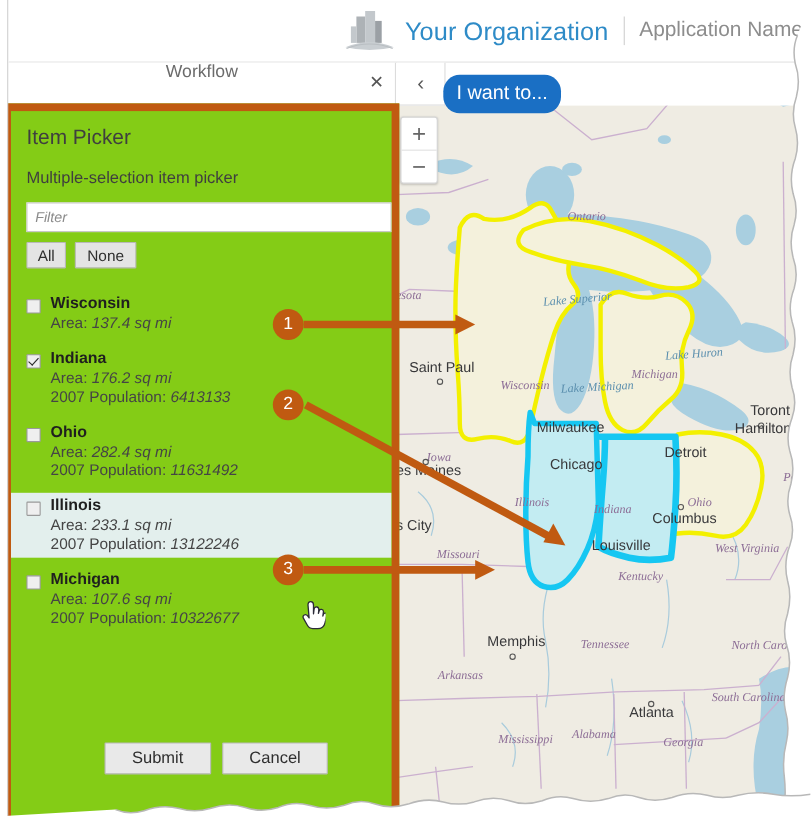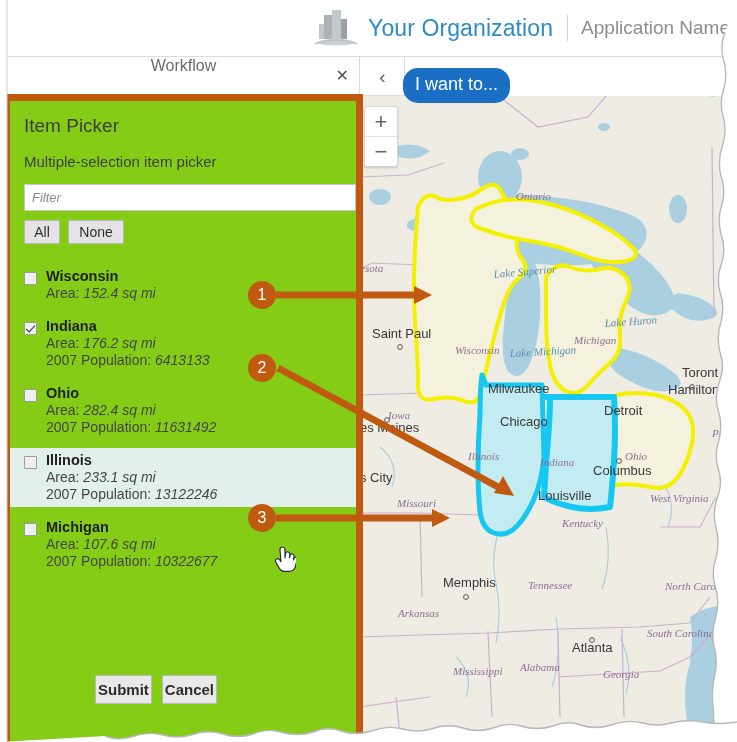--- a/index.html
+++ b/index.html
@@ -249,25 +249,24 @@
     left: 95px; top: 675px;
     display: flex;
     gap: 10px;
     z-index: 12;
   }
   .fbtn {
     border: 1px solid #b9b9b9;
     background: #e9e9e9;
     font-size: 15px;
     color: #2e2e2e;
-    padding: 5px 2px;
+    padding: 5px 24px;
     cursor: pointer;
     font-family: "Liberation Sans", sans-serif;
     border-radius: 1px;
-    font-weight: bold;
   }
 
   
   .callouts {
     position: absolute;
     left: 0; top: 0;
     width: 737px; height: 742px;
     z-index: 30;
     pointer-events: none;
   }
@@ -463,21 +462,21 @@
       <input class="filter-input" type="text" placeholder="Filter" style="">
       <div class="btn-row">
         <button class="sbtn">All</button>
         <button class="sbtn wide">None</button>
       </div>
       <div class="item-list" id="item-list">
           <div class="item">
             <div class="cbx"></div>
             <div class="item-body">
               <div class="item-name">Wisconsin</div>
-              <div class="item-meta"><span>Area:</span> <span class="val">152.4 sq mi</span></div>
+              <div class="item-meta"><span>Area:</span> <span class="val">137.4 sq mi</span></div>
             </div>
           </div>
           <div class="item">
             <div class="cbx checked"></div>
             <div class="item-body">
               <div class="item-name">Indiana</div>
               <div class="item-meta"><span>Area:</span> <span class="val">176.2 sq mi</span></div>
               <div class="item-meta"><span>2007 Population:</span> <span class="val">6413133</span></div>
             </div>
           </div>

